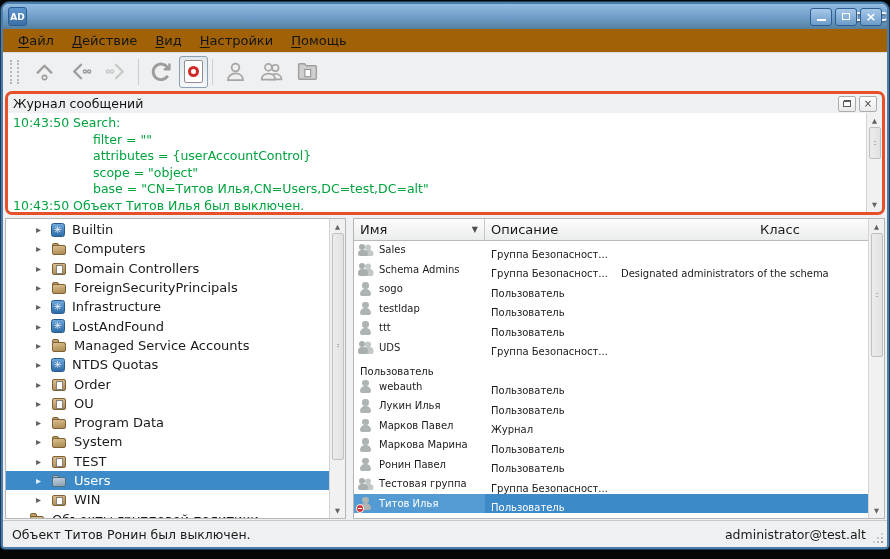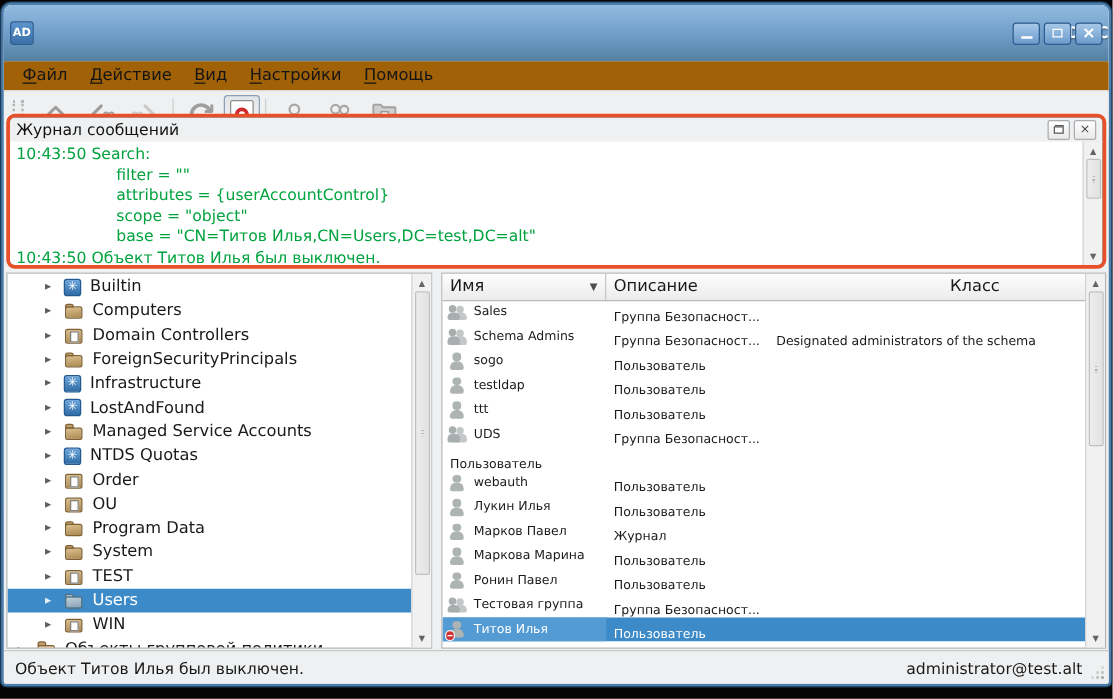--- a/index.html
+++ b/index.html
@@ -1,20 +1,20 @@
 <!DOCTYPE html>
 <html><head>
 <meta charset="utf-8">
 <style>
   html,body{margin:0;padding:0}
   body{width:890px;height:559px;background:#050505;font-family:"DejaVu Sans","Liberation Sans",sans-serif;position:relative;overflow:hidden;-webkit-font-smoothing:antialiased}
   #win{position:absolute;left:1px;top:2px;width:884px;height:543px;background:#eff0f1;border:2px solid #4c7dab;border-radius:8px 8px 4px 4px;box-shadow:0 0 0 1px #1c3d58;overflow:hidden}
 
   
-  .titlebar{height:25px;background:linear-gradient(#92bbe0,#6e9cc8 55%,#54809f);display:flex;align-items:center;padding:10px 5px;position:relative;border-radius:6px 6px 0 0}
+  .titlebar{height:25px;background:linear-gradient(#92bbe0,#6e9cc8 55%,#54809f);display:flex;align-items:center;padding:0 5px;position:relative;border-radius:6px 6px 0 0}
   .appicon{width:17px;height:17px;flex:none;background:linear-gradient(#5e94cc,#3a6fa8);border:1px solid #2c5c90;border-radius:3px;color:#fff;font-size:9px;font-weight:bold;display:flex;align-items:center;justify-content:center;z-index:1}
   .title{position:absolute;left:0;right:0;text-align:right;color:#fff;font-weight:bold;font-size:13px;text-shadow:0 1px 2px rgba(0,0,0,.45)}
   .winbtns{margin-left:auto;display:flex;gap:3px;z-index:1}
   .wbtn{width:20px;height:16px;border:1px solid #2e5e91;border-radius:3px;background:linear-gradient(#a6c8e8,#6c9bcb);display:flex;align-items:center;justify-content:center;color:#fff;cursor:default}
   .minbar{width:9px;height:2.5px;background:#fff;margin-top:7px}
   .maxbox{width:8px;height:7px;border:1.5px solid #fff;box-sizing:border-box}
   .xglyph{font-size:13px;font-weight:bold;line-height:1;margin-top:-1px}
 
   
   .menubar{height:23px;display:flex;align-items:center;padding-left:6px;font-size:13px;color:#151515;background:#a16207;border-bottom:1px solid #dedede}
@@ -24,21 +24,21 @@
   
   .toolbar{height:37px;display:flex;align-items:center;padding-left:4px;background:#eff0f1}
   .thandle{width:5px;height:24px;margin:0 7px 0 3px;border-left:2px dotted #b6b6b6;border-right:2px dotted #b6b6b6}
   .tbtn{width:34px;height:32px;display:flex;align-items:center;justify-content:center;background:transparent;border:1px solid transparent}
   .tbtn.pressed{background:linear-gradient(#e2e5e8,#f6f7f8);border:1px solid #8ba0b4;border-radius:3px;width:27px;height:30px}
   .tsep{width:1px;height:26px;background:#cfcfcf;margin:0 4px}
   .logpage{width:17px;height:21px;background:#fff;border:1px solid #8f8f8f;border-radius:2px;display:flex;align-items:center;justify-content:center}
   .donut{width:11px;height:11px;border-radius:50%;border:3px solid #cf2a2a;box-sizing:border-box}
 
   
-  .dock{position:absolute;left:2px;right:2px;top:87px;height:124px;border:3px solid #e8502a;border-radius:7px;background:#737373;overflow:hidden;box-sizing:border-box}
+  .dock{position:absolute;left:2px;right:2px;top:87px;height:124px;border:3px solid #e8502a;border-radius:7px;background:#15803d;overflow:hidden;box-sizing:border-box}
   .docktitle{height:19px;background:#eff0f1;display:flex;align-items:center;padding:0 5px;font-size:12.5px;color:#111;border-bottom:1px solid #cfcfcf}
   .dockbtns{margin-left:auto;display:flex}
   .dockbtn{width:16px;height:14px;border:1px solid #a9adb1;border-radius:2px;background:linear-gradient(#fff,#e9e9e9);display:flex;align-items:center;justify-content:center;margin-left:3px;color:#444;font-size:10px;line-height:1}
   .float-glyph{position:relative;width:8px;height:7px}
   .float-glyph::before{content:"";position:absolute;right:0;top:0;width:5.5px;height:4.5px;border:1px solid #5a5a5a;background:#fff}
   .float-glyph::after{content:"";position:absolute;left:0;bottom:0;width:5.5px;height:4.5px;border:1px solid #5a5a5a;background:#fff}
   .logbody{position:absolute;left:0;right:15px;top:19px;bottom:0;background:#fff;padding:2px 0 18px 5px;font-size:12.5px;line-height:16.6px;color:#00a33e;overflow:hidden;white-space:nowrap}
   .logline.ind{padding-left:80px}
 
   
@@ -427,18 +427,18 @@
         </div>
     </div>
     <div class="vscroll" style="top:0;bottom:0">
       <div class="sarrow up">▲</div>
       <div class="sthumb" style="top:14px;height:122px"></div>
       <div class="sarrow down">▼</div>
     </div>
   </div>
 
   <div class="statusbar">
-    <span>Объект Титов Илья был выключен.</span>
+    <span>Объект Титов Ронин был выключен.</span>
     <span class="susername">administrator@test.alt</span>
     <span class="grip"></span>
   </div>
 
 </div>
 
 </body></html>

